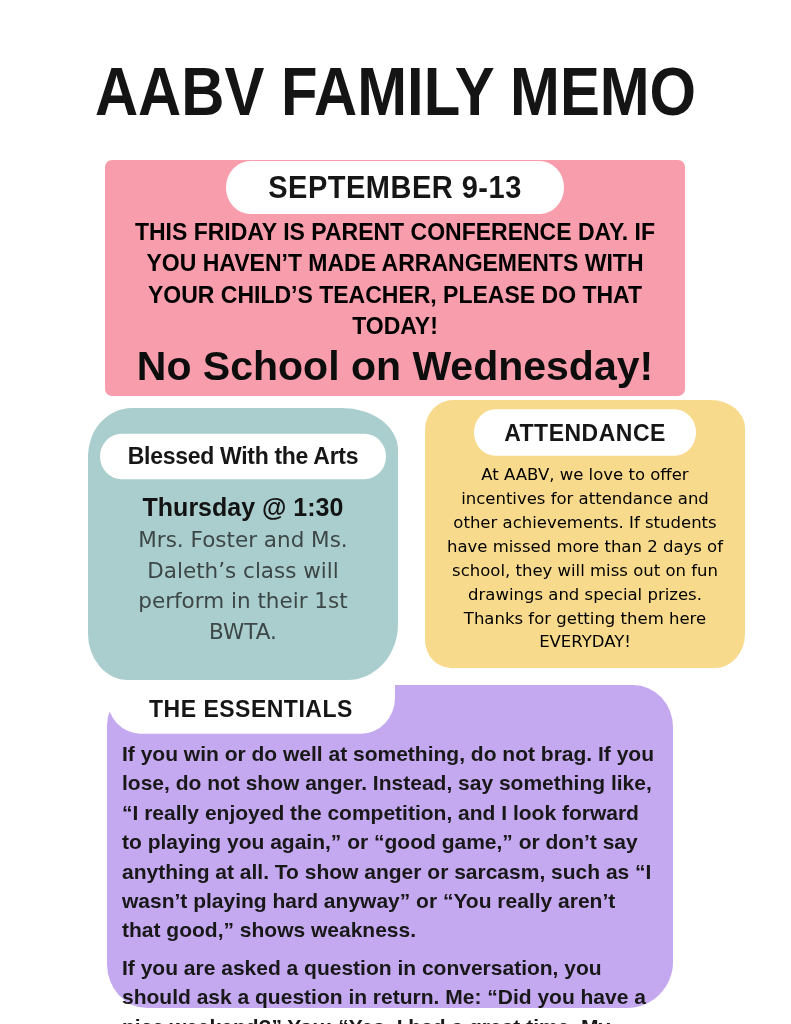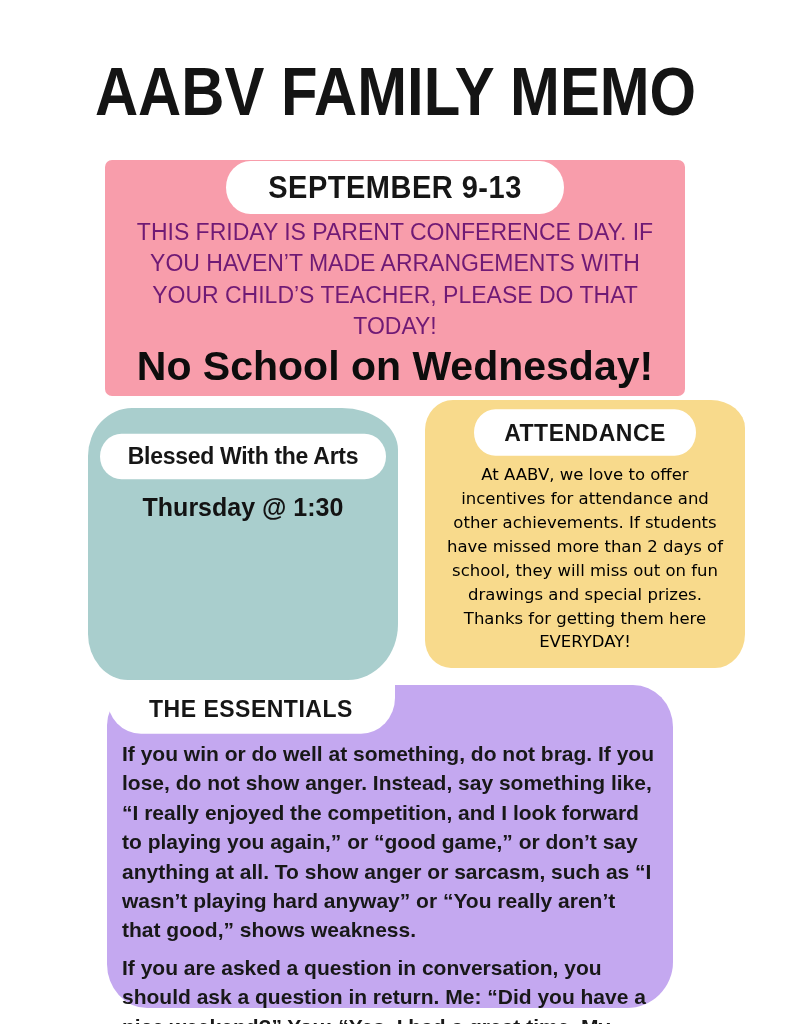--- a/index.html
+++ b/index.html
@@ -44,23 +44,23 @@
     text-align: center;
   }
   .week-card .pill {
     margin-top: 3px;
     padding: 8px 42px;
     font-size: 29px;
     transform: scaleY(1.08);
   }
   .week-body {
     font-size: 23px;
-    font-weight: 400;
+    font-weight: 700;
     line-height: 1.36;
-    color: #701a75;
+    color: #000000;
     margin: 5px 16px 0;
   }
   .week-highlight {
     font-size: 41px;
     font-weight: 700;
     color: #0d0d0d;
     margin-top: 1px;
   }
 
   
@@ -148,20 +148,21 @@
 
   <section class="week-card">
     <div class="pill">SEPTEMBER 9-13</div>
     <div class="week-body">THIS FRIDAY IS PARENT CONFERENCE DAY. IF YOU HAVEN’T MADE ARRANGEMENTS WITH YOUR CHILD’S TEACHER, PLEASE DO THAT TODAY!</div>
     <div class="week-highlight">No School on Wednesday!</div>
   </section>
 
   <section class="arts-card">
     <div class="pill">Blessed With the Arts</div>
     <div class="arts-sub">Thursday @ 1:30</div>
+    <div class="arts-body">Mrs. Foster and Ms. Daleth’s class will perform in their 1st BWTA.</div>
   </section>
 
   <section class="attendance-card">
     <div class="pill">ATTENDANCE</div>
     <div class="attendance-body">At AABV, we love to offer incentives for attendance and other achievements. If students have missed more than 2 days of school, they will miss out on fun drawings and special prizes. Thanks for getting them here EVERYDAY!</div>
   </section>
 
   <section class="essentials-card">
     <div class="pill">THE ESSENTIALS</div>
     <div class="essentials-body">If you win or do well at something, do not brag. If you lose, do not show anger. Instead, say something like, “I really enjoyed the competition, and I look forward to playing you again,” or “good game,” or don’t say anything at all. To show anger or sarcasm, such as “I wasn’t playing hard anyway” or “You really aren’t that good,” shows weakness.</div>

